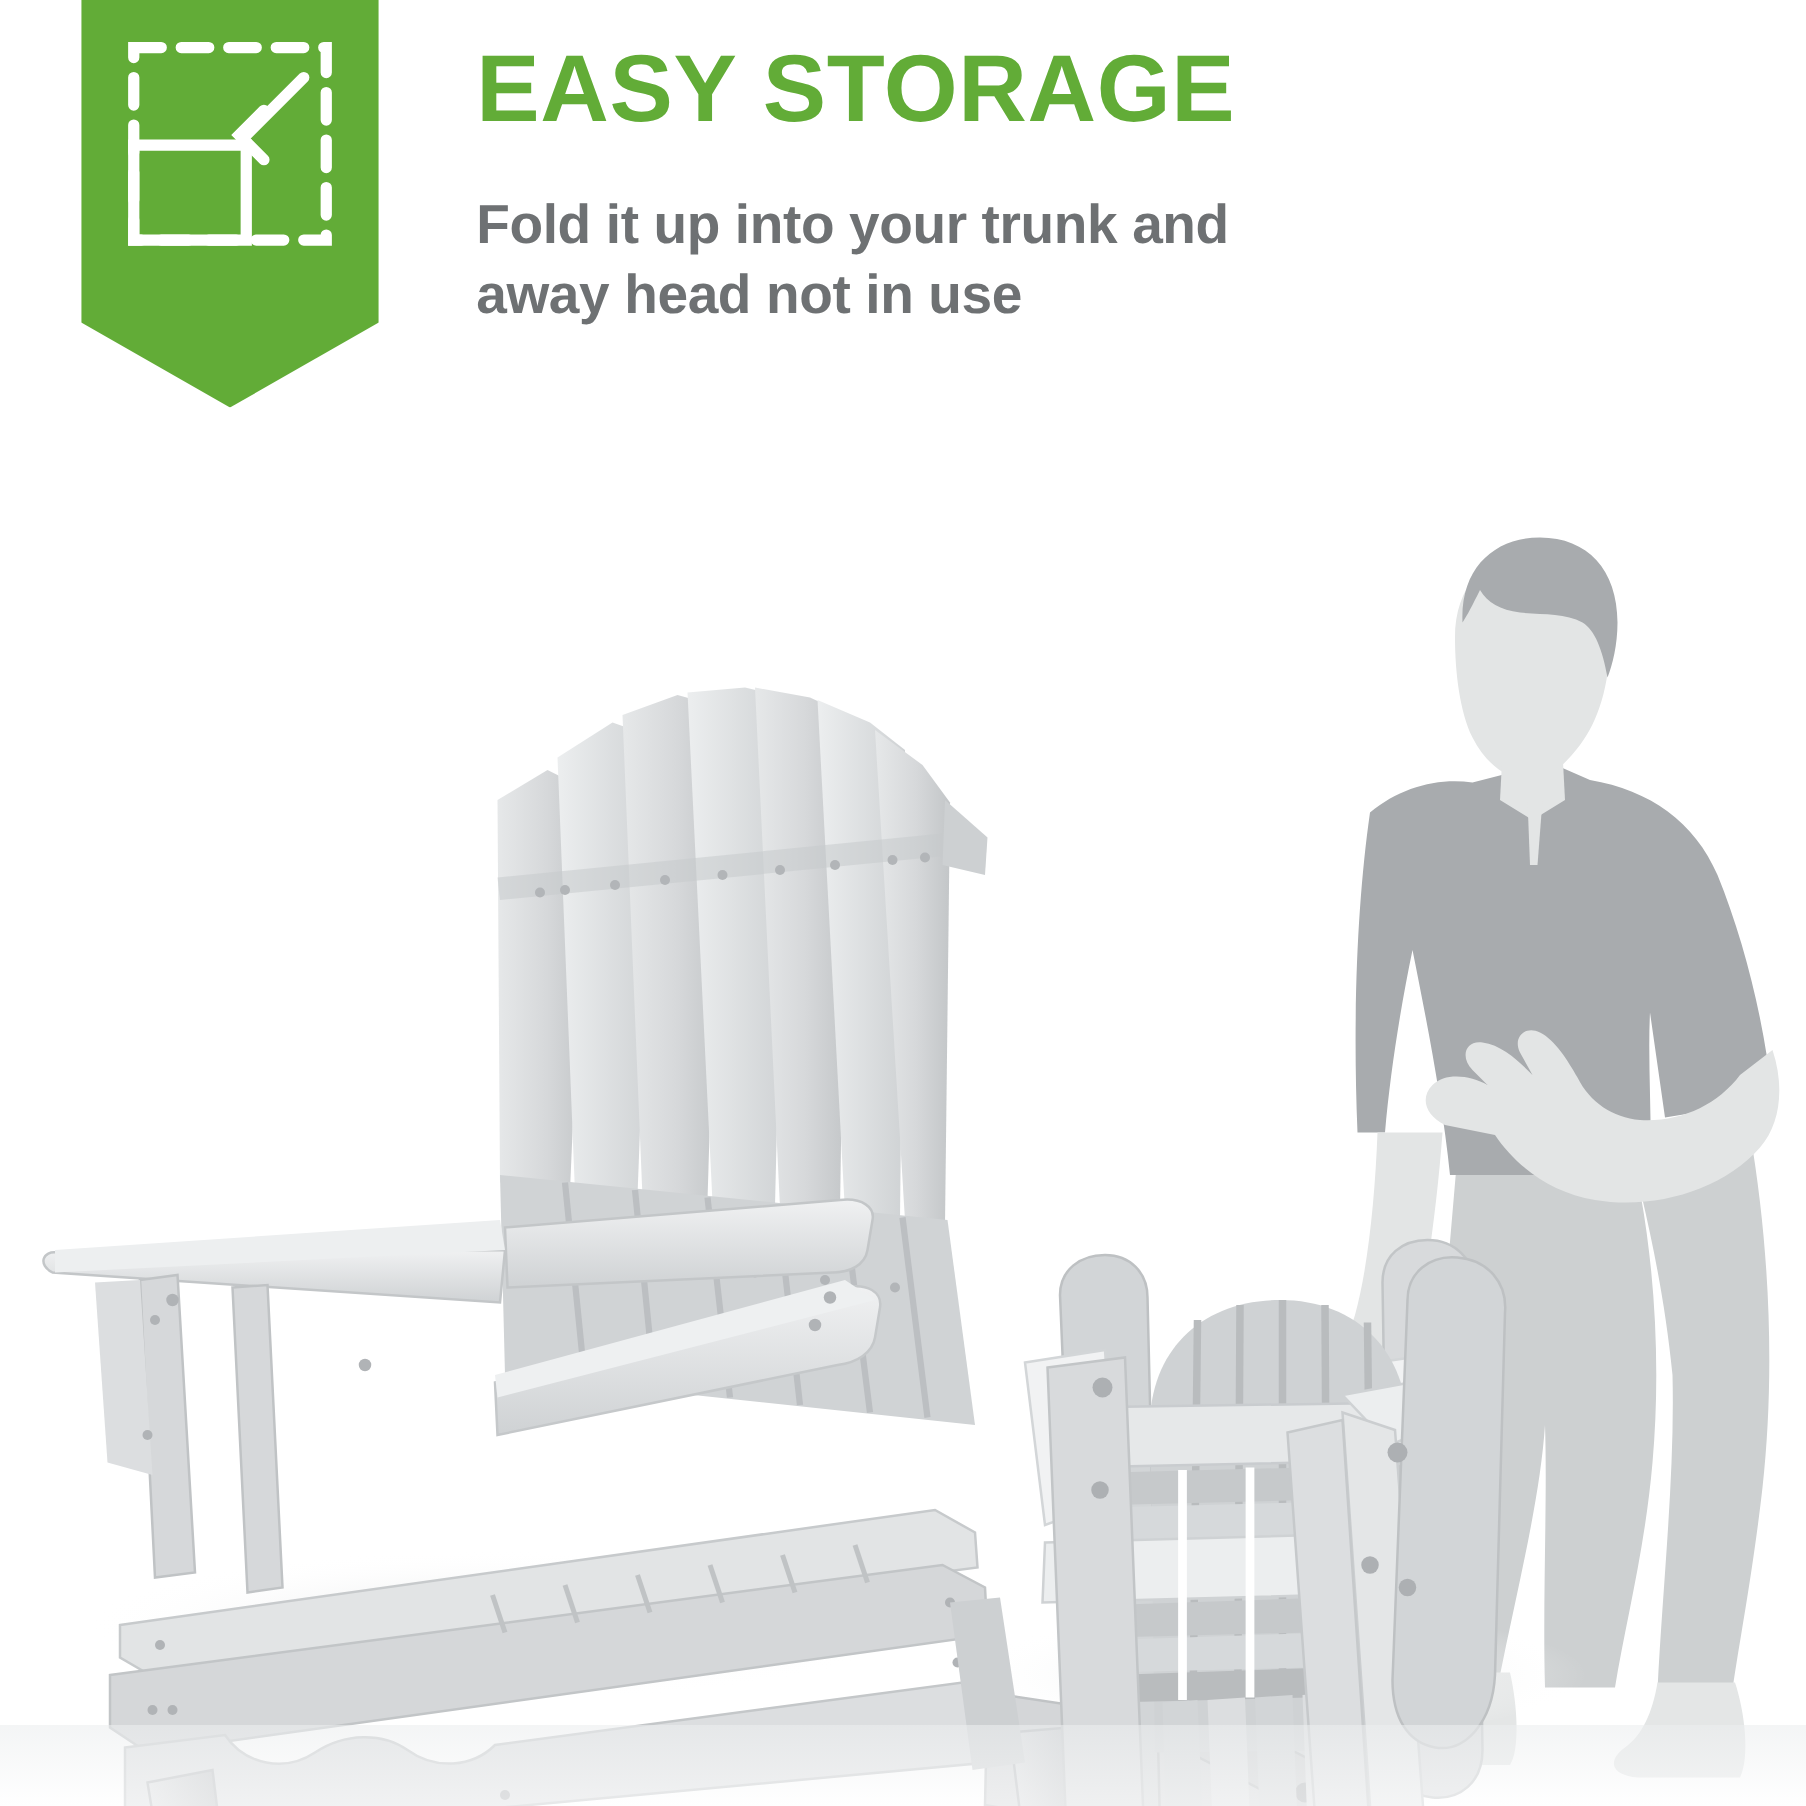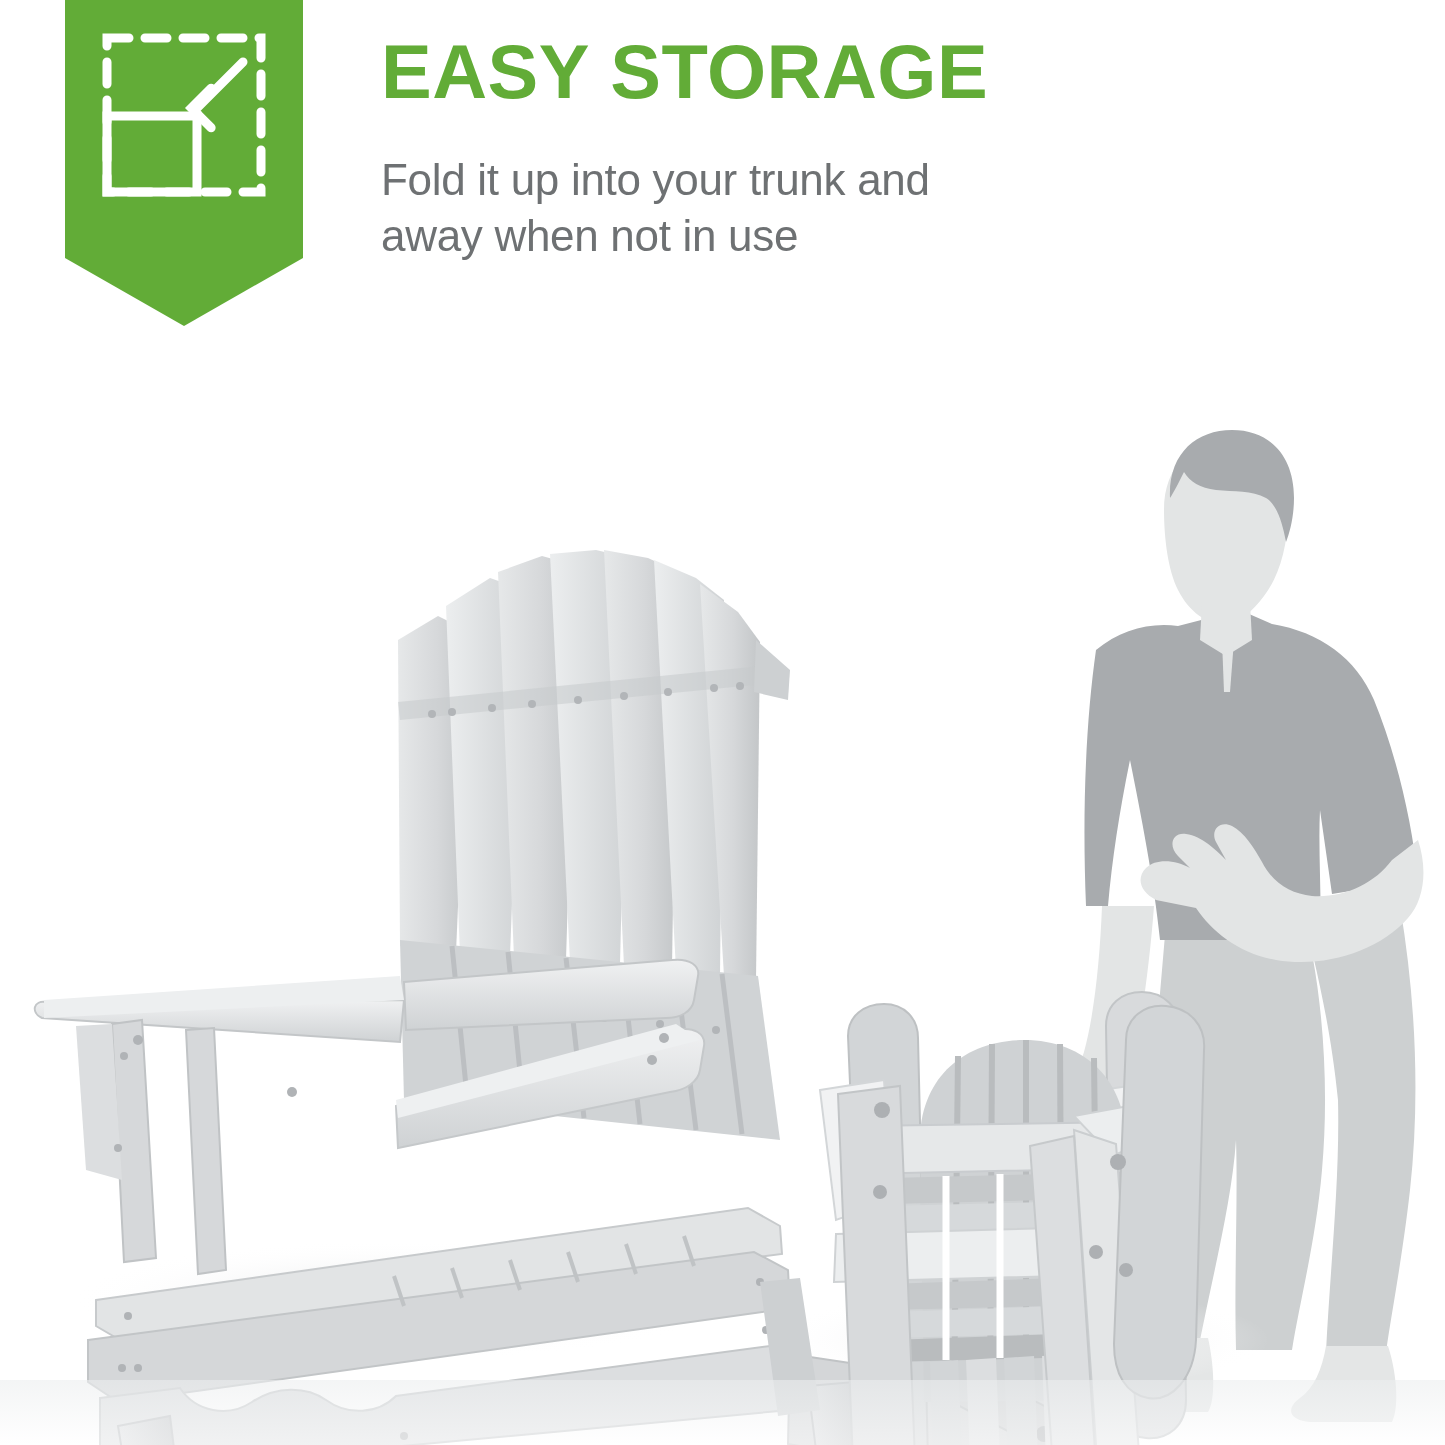--- a/index.html
+++ b/index.html
@@ -24,21 +24,21 @@
     font-size:76px;
     font-weight:bold;
     letter-spacing:0.5px;
     line-height:1;
     white-space:nowrap;
   }
   #subtitle{
     position:absolute;left:381px;top:152px;width:700px;
     color:#6e7173;
     font-size:44px;
-    font-weight:400;
+    font-weight:700;
     line-height:1.28;
     letter-spacing:-0.3px;
   }
   #subtitle .ln{display:block;white-space:nowrap;}
 
   
   #photo{position:absolute;left:0;top:340px;width:1445px;height:1105px;}
   #photo svg{display:block;width:100%;height:100%;}
 </style>
 </head>
@@ -60,21 +60,21 @@
           <line x1="178" y1="66" x2="132" y2="112" stroke-dasharray="0"></line>
           <polyline points="128,88 128,116 156,116" stroke-dasharray="0" transform="rotate(45 132 112)" stroke-linejoin="miter"></polyline>
         </g>
       </svg>
     </div>
 
     <div id="title">EASY STORAGE</div>
 
     <div id="subtitle">
       <span class="ln">Fold it up into your trunk and</span>
-      <span class="ln">away when not in use</span>
+      <span class="ln">away head not in use</span>
     </div>
   </div>
 
   <div id="photo">
     <svg viewBox="0 0 1445 1105" xmlns="http://www.w3.org/2000/svg" aria-hidden="true">
       <defs>
         <linearGradient id="slatG" x1="0" y1="0" x2="1" y2="0">
           <stop offset="0" stop-color="#e6e8e9"></stop>
             <stop offset="0.55" stop-color="#d6d8da"></stop>
             <stop offset="1" stop-color="#c3c6c8"></stop>

